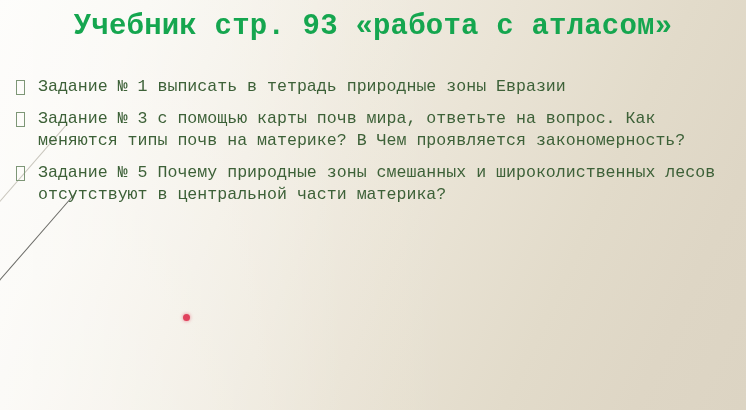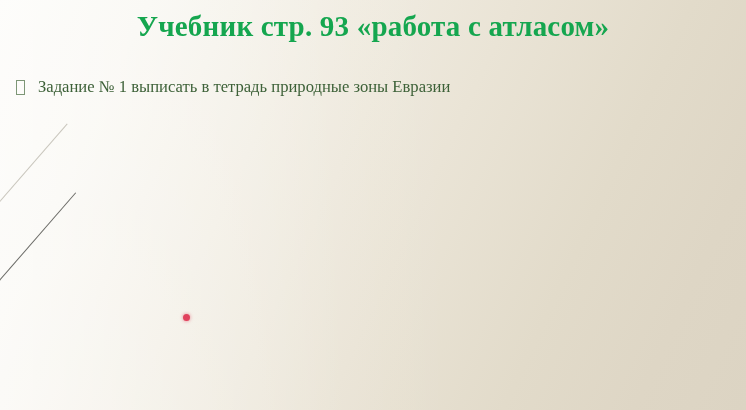--- a/index.html
+++ b/index.html
@@ -21,20 +21,21 @@
     
     background:
       linear-gradient(115deg,
         #fbfaf6 0%,
         #f8f6f0 16%,
         #f2eee4 34%,
         #eae4d6 55%,
         #e2dbca 74%,
         #ded6c5 88%,
         #dcd4c3 100%);
+    font-family: Liberation Mono, monospace;
   }
 
   
   .sheen {
     position: absolute;
     left: 0;
     top: 0;
     width: 746px;
     height: 410px;
     background:
@@ -147,20 +148,28 @@
   <div class="title">Учебник стр. 93 «работа с атласом»</div>
 
   <div class="body-list">
 
     <div class="bullet-row">
       <span class="bullet-marker"><i></i></span>
       <span class="bullet-text">Задание № 1 выписать в тетрадь природные зоны Евразии</span>
     </div>
 
 
+    <div class="bullet-row">
+      <span class="bullet-marker"><i></i></span>
+      <span class="bullet-text">Задание № 3 с помощью карты почв мира, ответьте на вопрос. Как меняются типы почв на материке? В Чем проявляется закономерность?</span>
+    </div>
 
 
+    <div class="bullet-row">
+      <span class="bullet-marker"><i></i></span>
+      <span class="bullet-text">Задание № 5 Почему природные зоны смешанных и широколиственных лесов  отсутствуют в центральной части материка?</span>
+    </div>
 
   </div>
 
   <div class="pointer-dot"></div>
 
 </div>
 
 </body></html>

